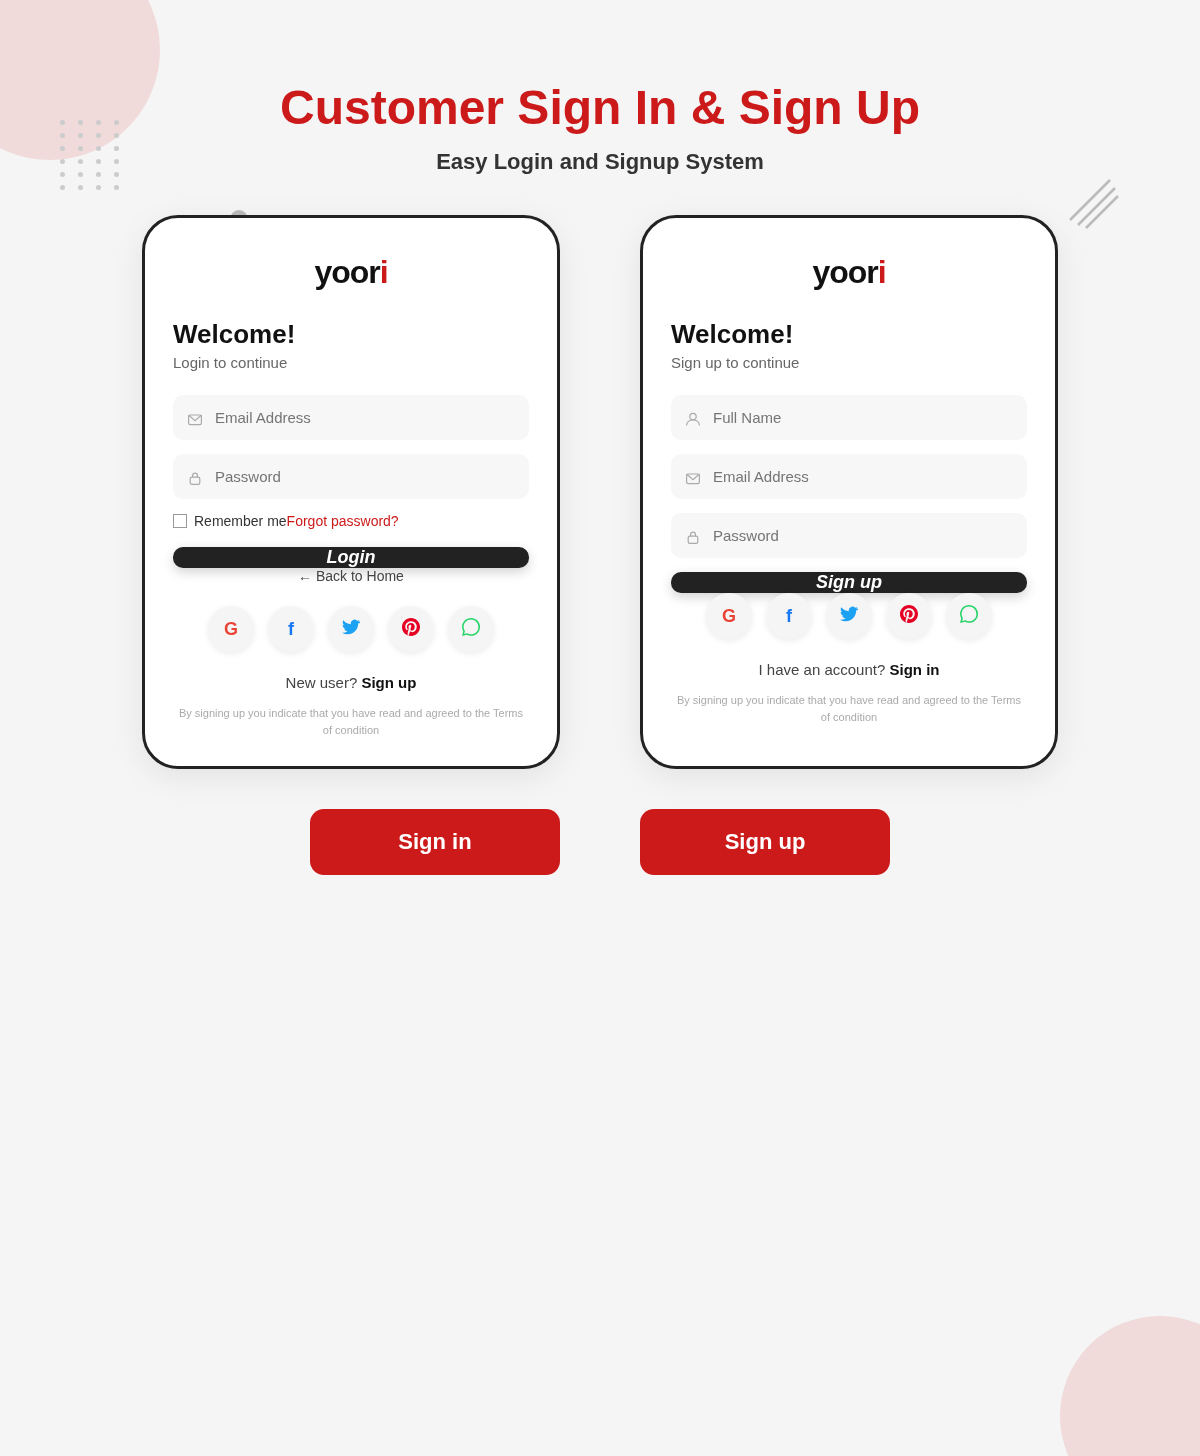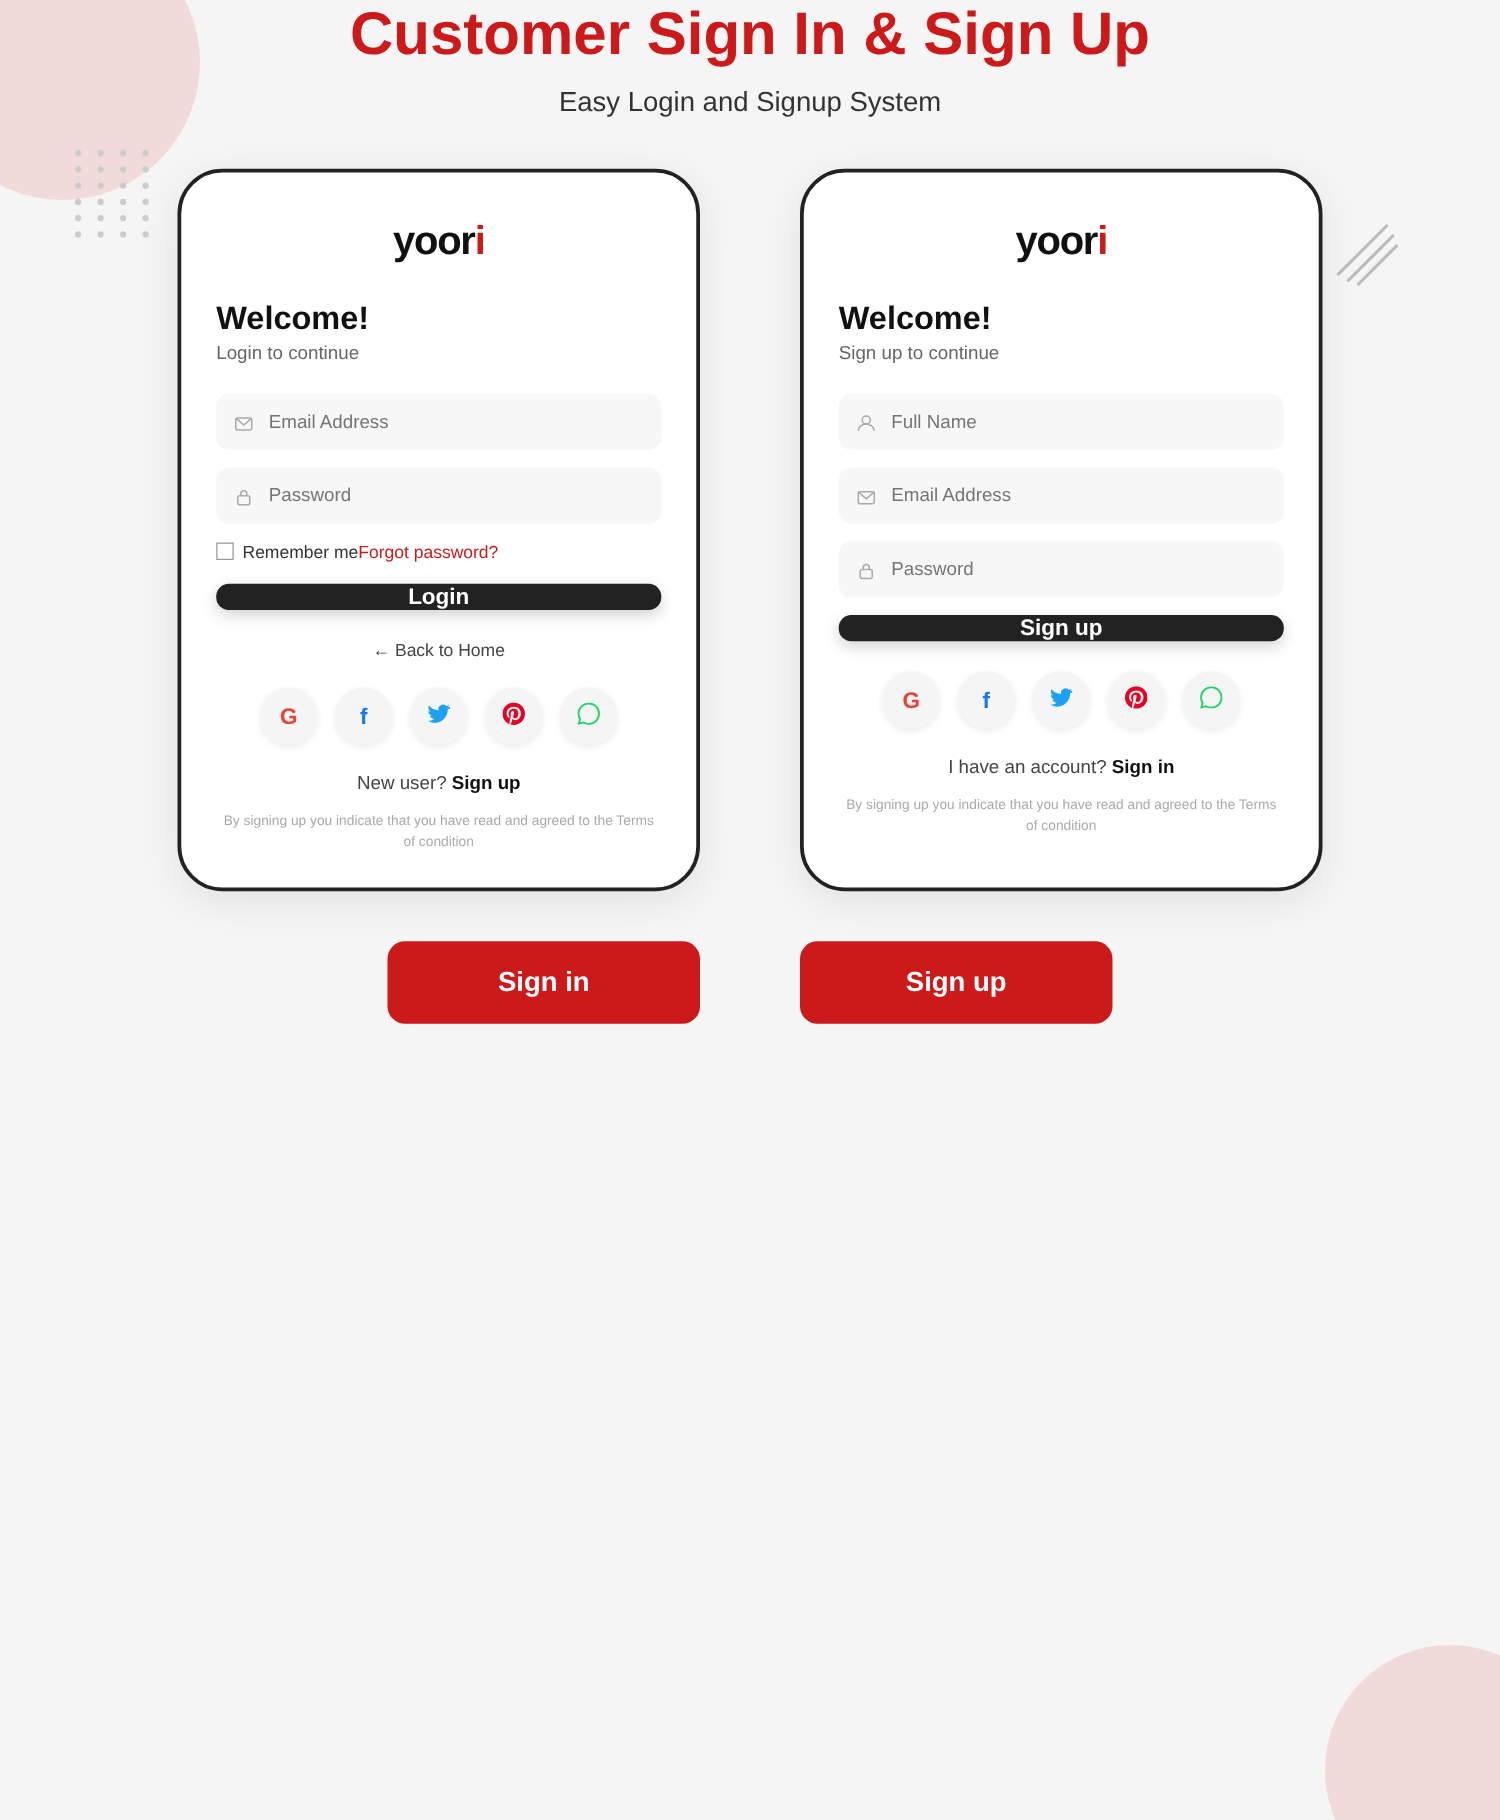--- a/index.html
+++ b/index.html
@@ -60,34 +60,35 @@
       position: absolute;
       top: 170px;
       right: 80px;
       width: 60px;
       height: 60px;
     }
 
     
     .page-header {
       text-align: center;
+      padding-top: 80px;
       padding-bottom: 40px;
       position: relative;
       z-index: 1;
     }
     .page-title {
       font-size: 48px;
       font-weight: 800;
       color: #cc1a1a;
       margin-bottom: 14px;
     }
     .page-subtitle {
       font-size: 22px;
       color: #333;
-      font-weight: 400;
+      font-weight: 700;
     }
 
     
     .phones-container {
       display: flex;
       justify-content: center;
       gap: 80px;
       padding: 0 60px;
       position: relative;
       z-index: 1;
@@ -190,22 +191,23 @@
     
     .main-btn {
       width: 100%;
       background: #222;
       color: #fff;
       border: none;
       border-radius: 10px;
       font-size: 18px;
       font-weight: 600;
       cursor: pointer;
-      margin-bottom: 24px;
+      margin-bottom: 0;
       box-shadow: 0 4px 12px rgba(0,0,0,0.18);
+      font-style: italic;
     }
 
     
     .back-home {
       text-align: center;
       font-size: 14px;
       color: #444;
       margin-bottom: 22px;
       cursor: pointer;
     }

